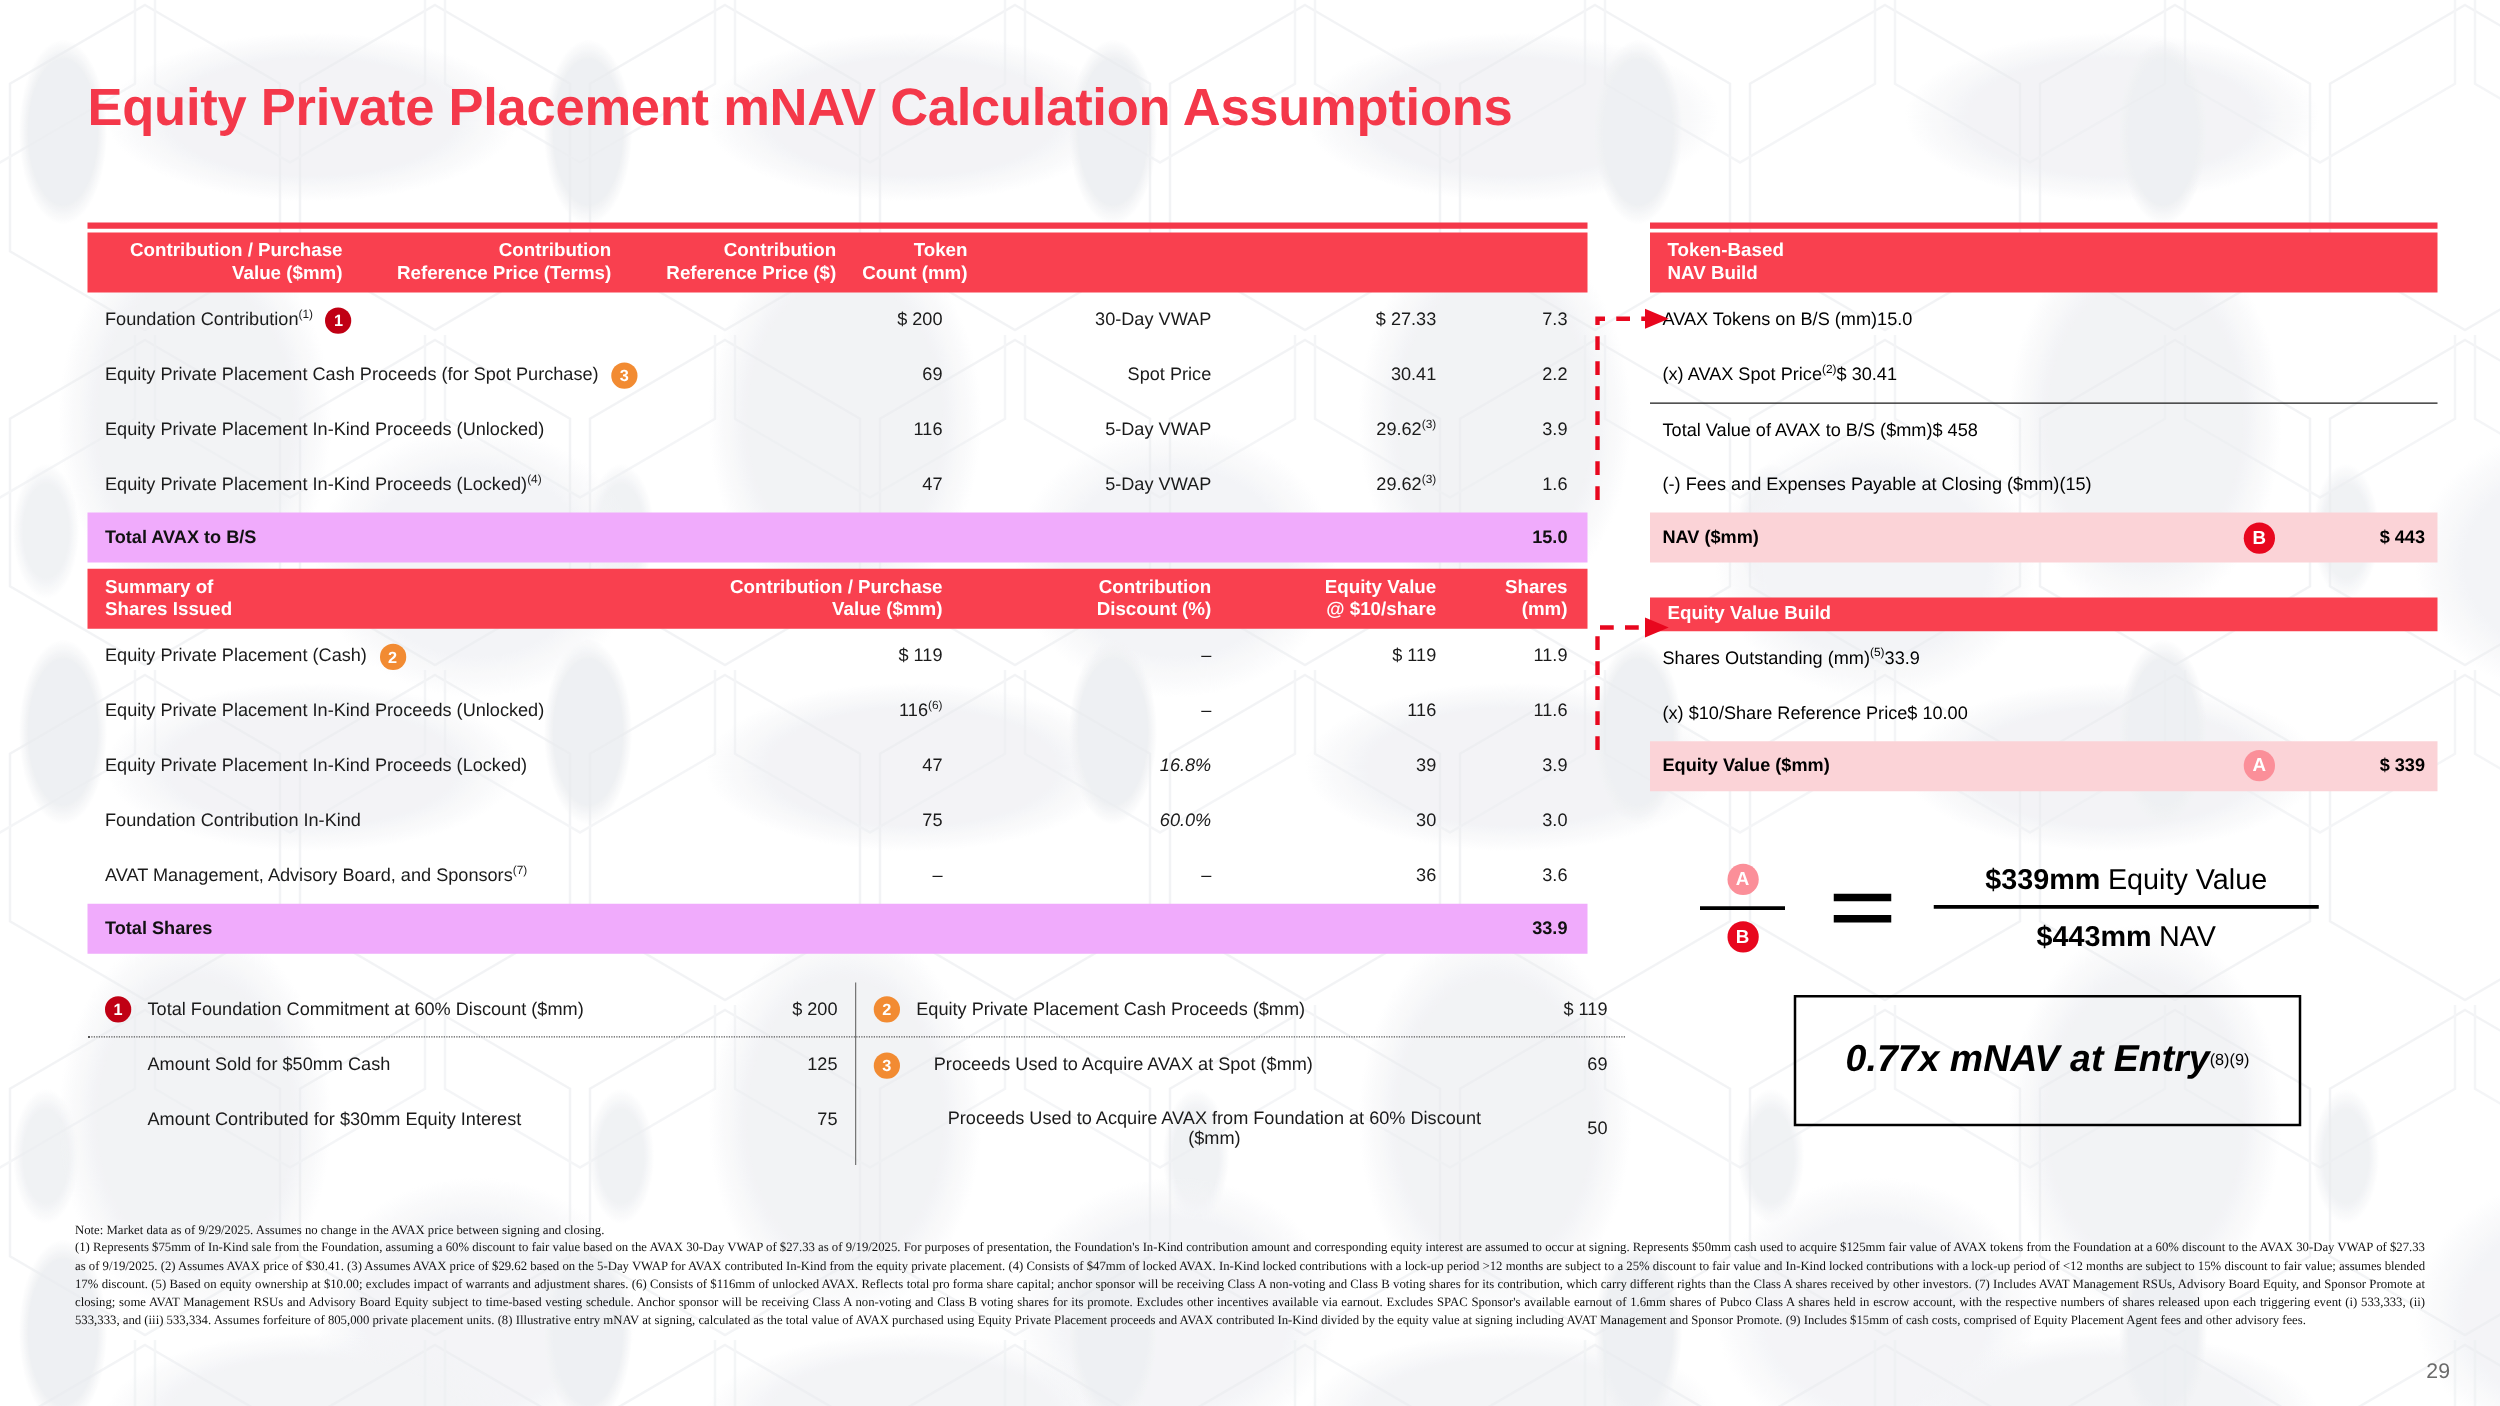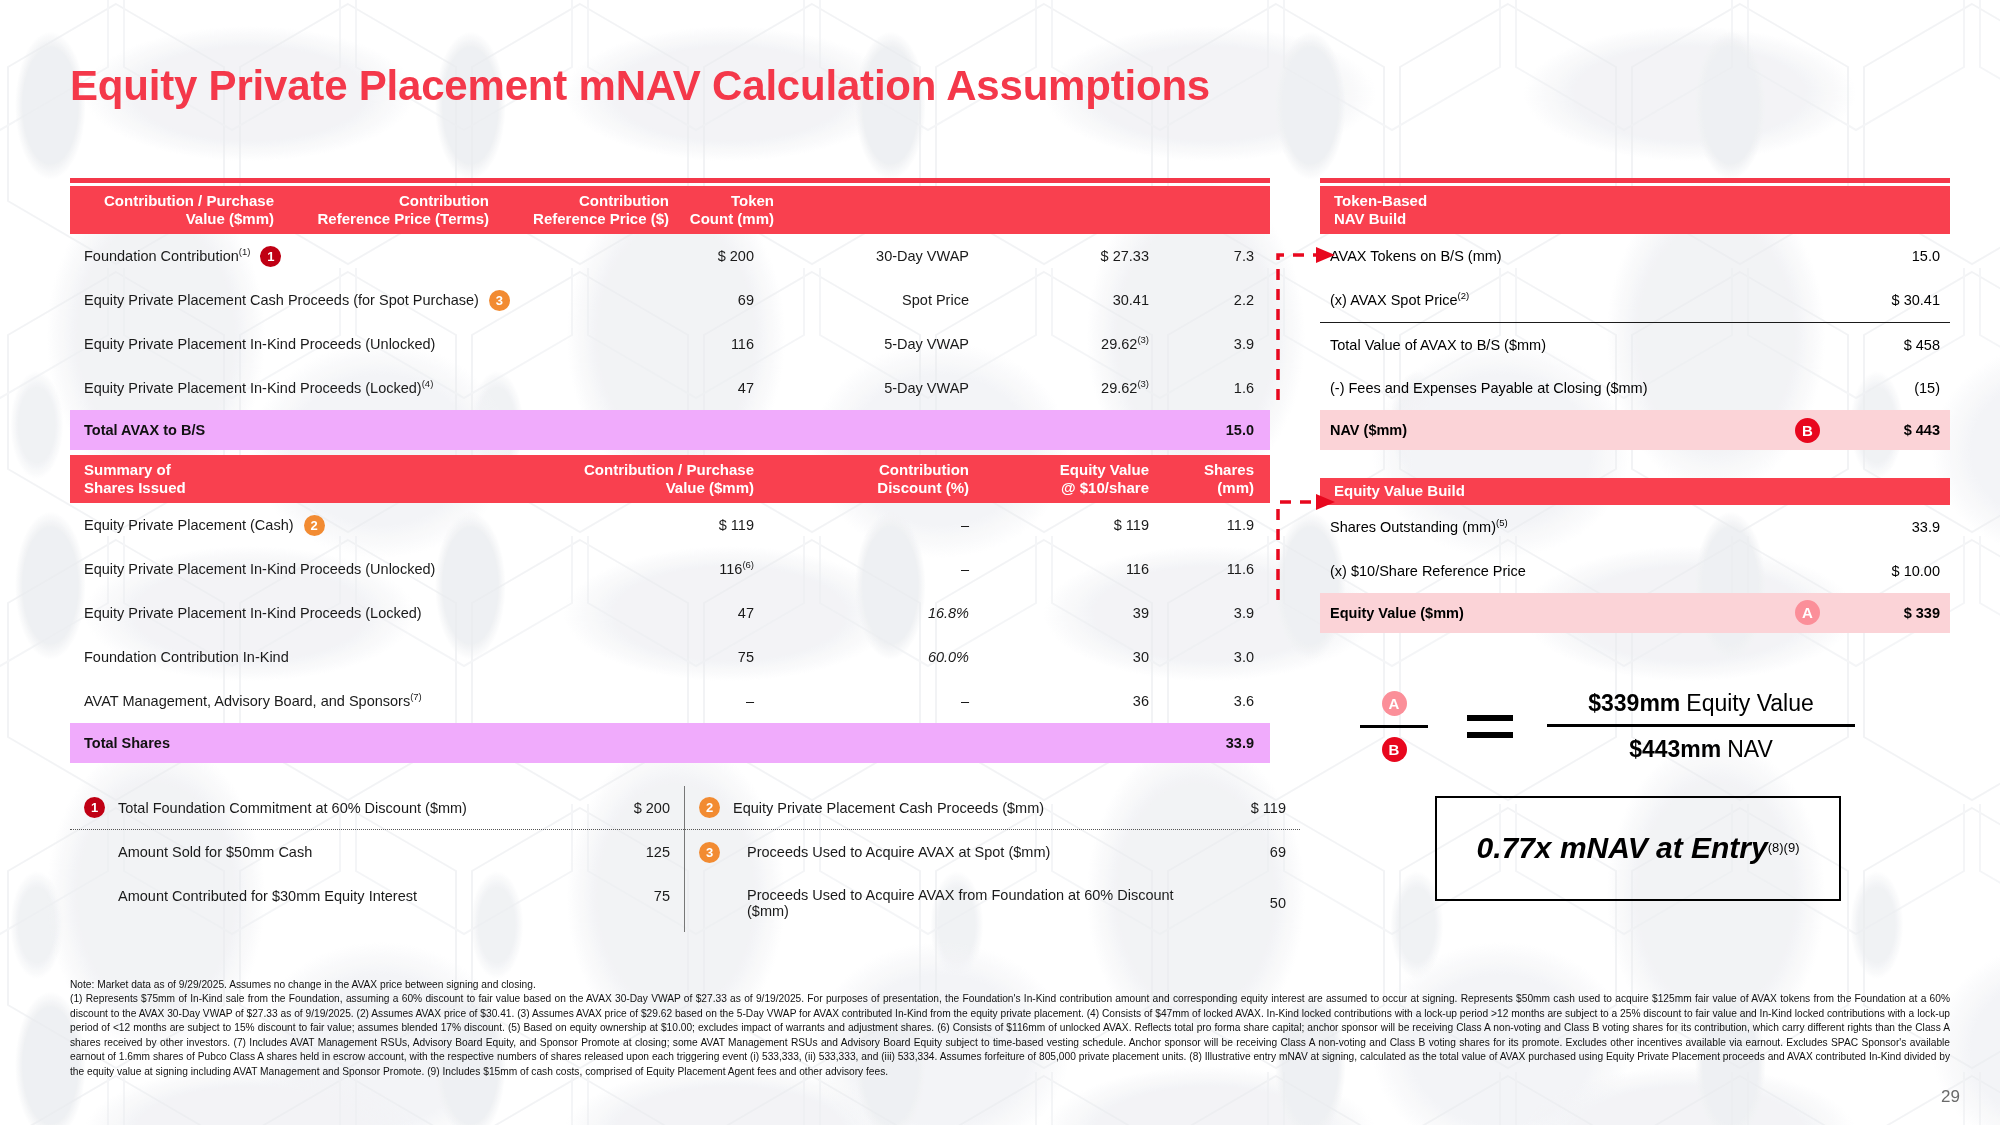--- a/index.html
+++ b/index.html
@@ -75,21 +75,21 @@
   }
   .badge.red { background: #c00014; }
   .badge.orange { background: #f28b32; }
   .badge.letter-a { background: #fb8f99; width: 25px; height: 25px; font-size: 15px;}
   .badge.letter-b { background: #e8071e; width: 25px; height: 25px; font-size: 15px;}
 
   .rule-top { border-top: 1.6px solid #1a1a1a; }
 
   
   .panel-row {
-    display: flex; justify-content: space-between; align-items: center;
+    display: flex; align-items: center;
     font-size: 14.5px; padding: 0 10px; height: 44px;
   }
   .panel-total {
     background: #fbd3d7; font-weight: bold; font-size: 14.5px;
     display: flex; align-items: center; padding: 0 10px; height: 40px;
   }
 
   
   .memo-hdr {
     background: #f9404f; color: #fff; font-size: 14.5px;
@@ -97,23 +97,24 @@
     padding: 4px 14px 5px 14px;
   }
   .memo-row {
     display: flex; align-items: center;
     font-size: 14.5px; color: #1a1a1a; height: 44px;
     padding: 0 14px;
   }
   .dotted { border-bottom: 1.4px dotted #555; }
 
   .footnotes {
-    position: absolute; left: 70px; top: 978px; width: 1880px;
+    position: absolute; left: 60px; top: 978px; width: 1880px;
     font-size: 10.2px; line-height: 1.42; color: #111;
     text-align: justify;
+    font-family: Liberation Serif, serif;
   }
   .pagenum {
     position: absolute; right: 40px; bottom: 18px;
     font-size: 17px; color: #6a6a6a;
   }
   .eq-bar { height: 6px; background: #000; width: 46px; }
 </style>
 </head>
 <body>
 
@@ -403,21 +404,21 @@
       <span style="flex:1;">Equity Private Placement Cash Proceeds ($mm)</span>
       <span style="width:90px;text-align:right;">$ 119</span>
     </div>
     <div class="memo-row " style="">
       <span style="width:34px;flex:0 0 34px;"><span class="badge orange">3</span></span>
       <span style="flex:1;padding-left:14px;">Proceeds Used to Acquire AVAX at Spot ($mm)</span>
       <span style="width:90px;text-align:right;">69</span>
     </div>
     <div class="memo-row " style="height:58px;">
       <span style="width:34px;flex:0 0 34px;"></span>
-      <span style="flex:1;padding-left:14px;">Proceeds Used to Acquire AVAX from Foundation at 60% Discount ($mm)</span>
+      <span style="flex:1;padding-left:14px;text-align:center;">Proceeds Used to Acquire AVAX from Foundation at 60% Discount ($mm)</span>
       <span style="width:90px;text-align:right;">50</span>
     </div>
         </div>
     </div>
   </div>
 
   <div class="footnotes">
     <div>Note: Market data as of 9/29/2025. Assumes no change in the AVAX price between signing and closing.</div>
     <div>(1) Represents $75mm of In-Kind sale from the Foundation, assuming a 60% discount to fair value based on the AVAX 30-Day VWAP of $27.33 as of 9/19/2025. For purposes of presentation, the Foundation's In-Kind contribution amount and corresponding equity interest are assumed to occur at signing. Represents $50mm cash used to acquire $125mm fair value of AVAX tokens from the Foundation at a 60% discount to the AVAX 30-Day VWAP of $27.33 as of 9/19/2025. (2) Assumes AVAX price of $30.41. (3) Assumes AVAX price of $29.62 based on the 5-Day VWAP for AVAX contributed In-Kind from the equity private placement. (4) Consists of $47mm of locked AVAX. In-Kind locked contributions with a lock-up period &gt;12 months are subject to a 25% discount to fair value and In-Kind locked contributions with a lock-up period of &lt;12 months are subject to 15% discount to fair value; assumes blended 17% discount. (5) Based on equity ownership at $10.00; excludes impact of warrants and adjustment shares. (6) Consists of $116mm of unlocked AVAX. Reflects total pro forma share capital; anchor sponsor will be receiving Class A non-voting and Class B voting shares for its contribution, which carry different rights than the Class A shares received by other investors. (7) Includes AVAT Management RSUs, Advisory Board Equity, and Sponsor Promote at closing; some AVAT Management RSUs and Advisory Board Equity subject to time-based vesting schedule. Anchor sponsor will be receiving Class A non-voting and Class B voting shares for its promote. Excludes other incentives available via earnout. Excludes SPAC Sponsor's available earnout of 1.6mm shares of Pubco Class A shares held in escrow account, with the respective numbers of shares released upon each triggering event (i) 533,333, (ii) 533,333, and (iii) 533,334. Assumes forfeiture of 805,000 private placement units. (8) Illustrative entry mNAV at signing, calculated as the total value of AVAX purchased using Equity Private Placement proceeds and AVAX contributed In-Kind divided by the equity value at signing including AVAT Management and Sponsor Promote. (9) Includes $15mm of cash costs, comprised of Equity Placement Agent fees and other advisory fees.</div>
   </div>

